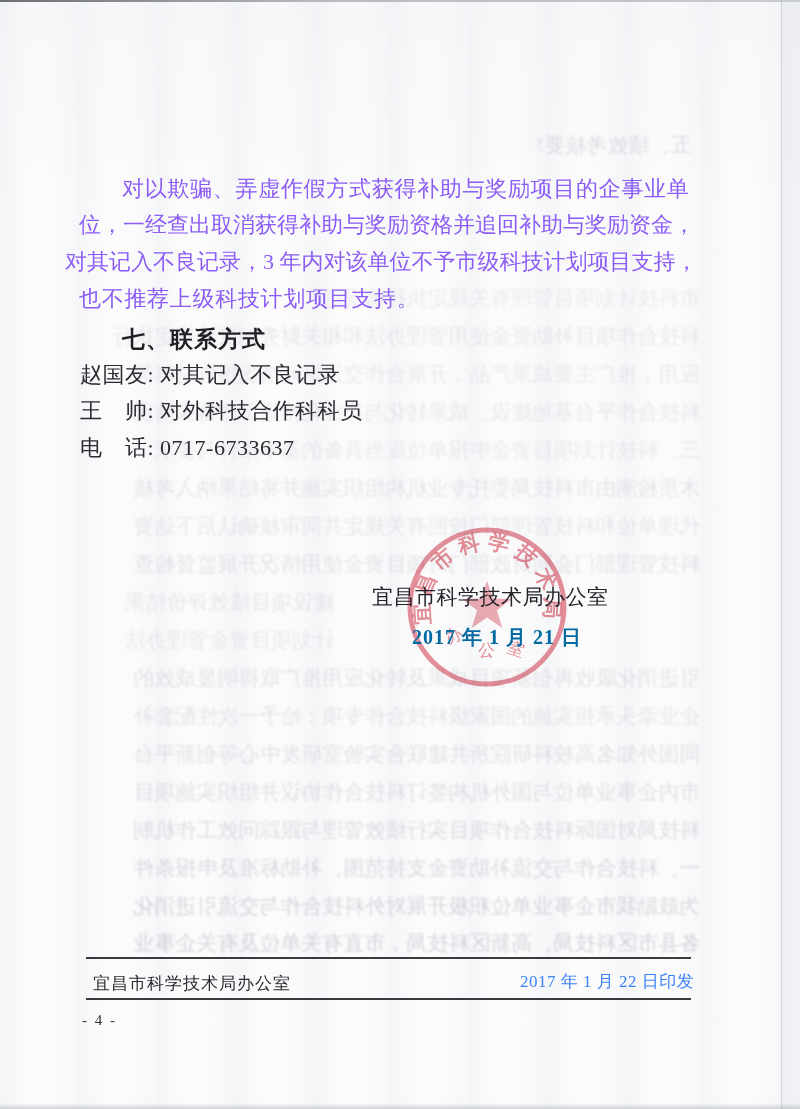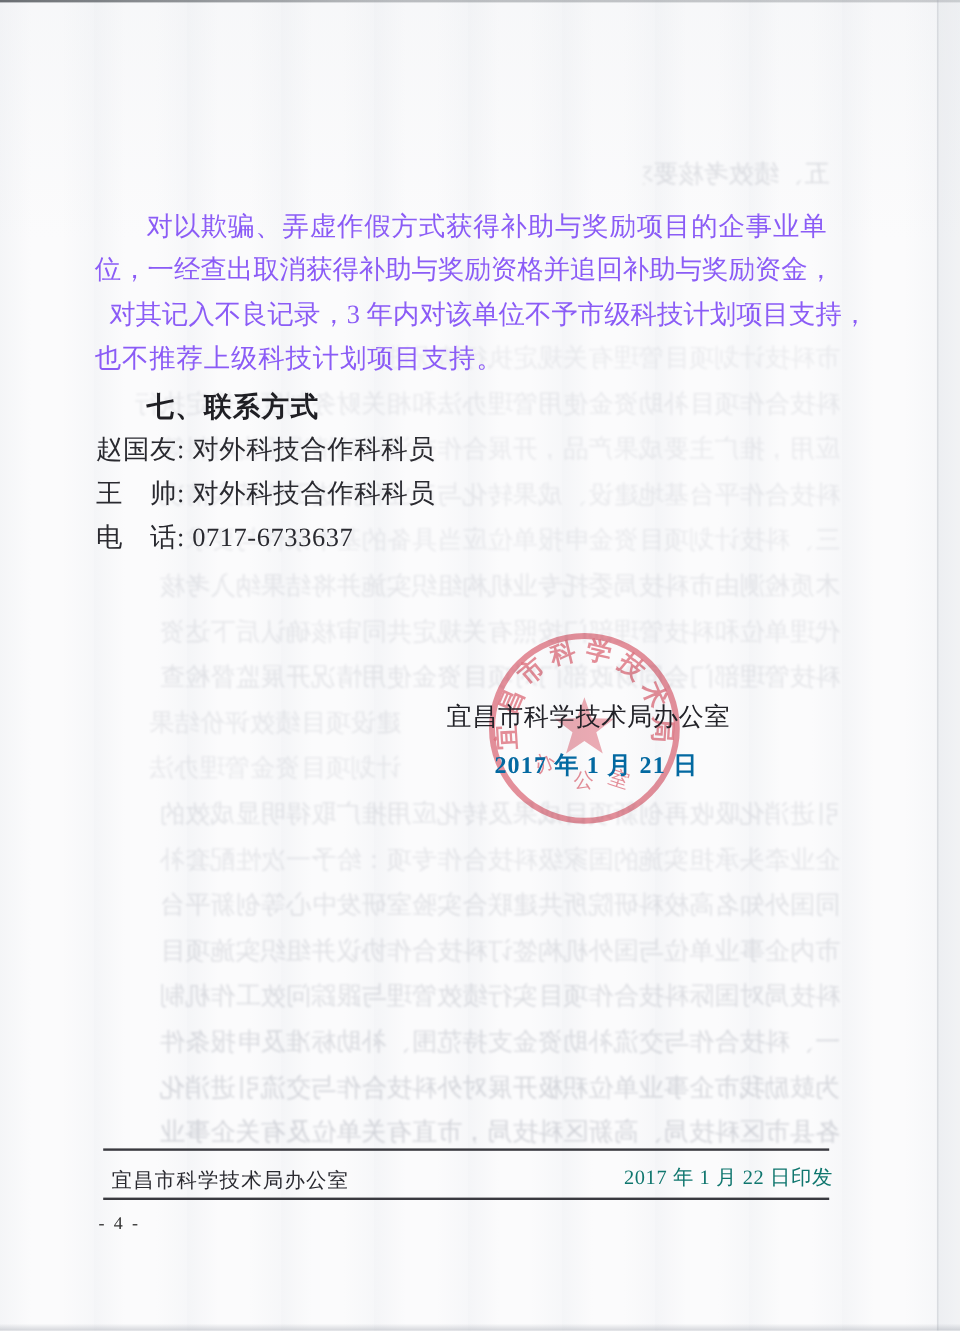--- a/index.html
+++ b/index.html
@@ -60,21 +60,21 @@
   .contact-line { font-size: 22px; color: #2a2a30; letter-spacing: 0.5px; }
 
   .sig-org  { font-size: 21px; letter-spacing: 0.5px; color: #222228; }
   .sig-date { font-size: 20px; letter-spacing: 1px; color: #0369a1; font-weight: bold; }
 
   .seal-box { position: absolute; left: 406px; top: 526px; width: 162px; height: 162px;
               mix-blend-mode: multiply; opacity: 0.88; }
 
   .footer-rule { position: absolute; height: 2px; background: #3a3a40; }
   .footer-text-left  { font-size: 17px; letter-spacing: 1px; color: #2a2a30; }
-  .footer-text-right { font-size: 17px; letter-spacing: 0.5px; color: #0f766e; }
+  .footer-text-right { font-size: 17px; letter-spacing: 0.5px; color: #3b82f6; }
   .page-num { font-size: 15px; letter-spacing: 2px; color: #333; }
 
   
   .ghost {
     position: absolute;
     font-size: 21px;
     line-height: 24px;
     color: #6f7484;
     transform: scaleX(-1);
     filter: blur(1.1px);
@@ -110,25 +110,25 @@
       <div class="ghost" style="top: 742px; left: 84px; width: 616px; opacity: 0.18;">同国外知名高校科研院所共建联合实验室研发中心等创新平台</div>
       <div class="ghost" style="top: 780px; left: 84px; width: 616px; opacity: 0.19;">市内企事业单位与国外机构签订科技合作协议并组织实施项目</div>
       <div class="ghost" style="top: 818px; left: 84px; width: 616px; opacity: 0.21;">科技局对国际科技合作项目实行绩效管理与跟踪问效工作机制</div>
       <div class="ghost" style="top: 856px; left: 84px; width: 616px; opacity: 0.23;">一、科技合作与交流补助资金支持范围、补助标准及申报条件</div>
       <div class="ghost" style="top: 894px; left: 84px; width: 616px; opacity: 0.26;">为鼓励我市企事业单位积极开展对外科技合作与交流引进消化</div>
       <div class="ghost" style="top: 931px; left: 84px; width: 616px; opacity: 0.27;">各县市区科技局、高新区科技局，市直有关单位及有关企事业</div>
     </div>
 
   <div class="abs body-line ls07" style="left:122px; top:175px;">对以欺骗、弄虚作假方式获得补助与奖励项目的企事业单</div>
   <div class="abs body-line" style="left:79px; top:211px;">位，一经查出取消获得补助与奖励资格并追回补助与奖励资金，</div>
-  <div class="abs body-line" style="left:91px; top:248px;">对其记入不良记录，3 年内对该单位不予市级科技计划项目支持，</div>
+  <div class="abs body-line" style="left:65px; top:248px;">对其记入不良记录，3 年内对该单位不予市级科技计划项目支持，</div>
   <div class="abs heading" style="left:122px; top:324px;">七、联系方式</div>
 
   <div class="abs body-line ls07" style="left:79px; top:285px;">也不推荐上级科技计划项目支持。</div>
-  <div class="abs contact-line" style="left:80px; top:360px;">赵国友: 对外科技合作科科员</div>
+  <div class="abs contact-line" style="left:80px; top:360px;">赵国友: 对其记入不良记录</div>
   <div class="abs contact-line" style="left:80px; top:396px;">王　帅: 对外科技合作科科员</div>
   <div class="abs contact-line" style="left:80px; top:433px;">电　话: 0717-6733637</div>
 
   <div class="seal-box">
     <svg width="162" height="162" viewBox="0 0 162 162">
       <defs>
         <path id="sealArc" d="M 25.5 98 A 58 58 0 1 1 136.5 98" fill="none"></path>
       </defs>
       <circle cx="81" cy="81" r="77" fill="none" stroke="#dd5f6e" stroke-opacity="0.78" stroke-width="5"></circle>
       <text font-size="21" font-weight="bold" fill="#dd5f6e" fill-opacity="0.80" letter-spacing="6" font-family="Liberation Serif, DejaVu Serif, serif">

